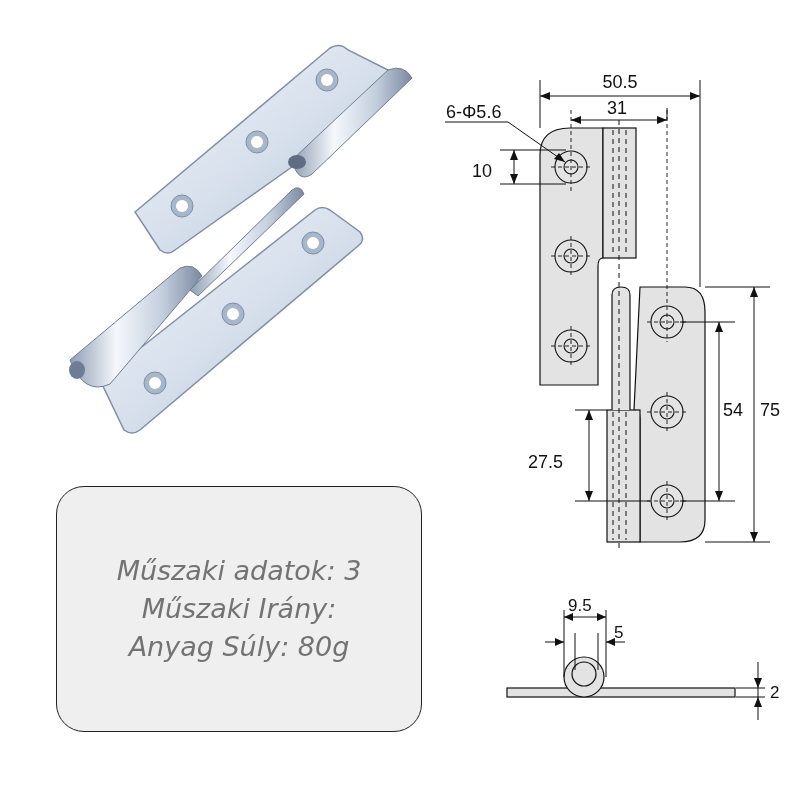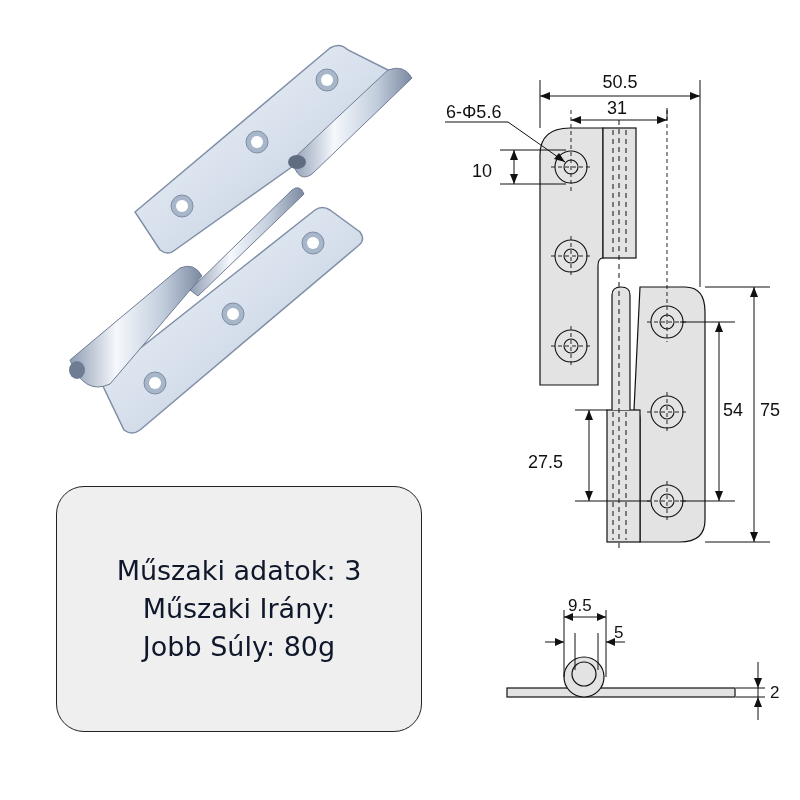--- a/index.html
+++ b/index.html
@@ -1,21 +1,21 @@
 <!DOCTYPE html>
 <html><head>
   <meta charset="utf-8">
   <style>
     html, body { margin: 0; padding: 0; }
     body { width: 800px; height: 800px; background: #ffffff; position: relative; overflow: hidden; font-family: "DejaVu Sans", sans-serif; }
     .photo { position: absolute; left: 0; top: 0; width: 440px; height: 440px; }
     .drawing { position: absolute; left: 430px; top: 50px; width: 370px; height: 510px; }
     .side { position: absolute; left: 490px; top: 580px; width: 300px; height: 140px; }
     .spec-box { position: absolute; left: 56px; top: 486px; width: 366px; height: 246px; border: 1.5px solid #222; border-radius: 28px; background: #efefef; display: flex; align-items: center; justify-content: center; box-sizing: border-box; }
-    .spec-text { text-align: center; font-size: 27px; line-height: 38px; color: #0f172a; }
+    .spec-text { text-align: center; font-size: 27px; line-height: 38px; color: #737373; font-style: italic; }
     .spec-text div { white-space: nowrap; }
     svg text { font-family: "Liberation Sans", sans-serif; fill: #111; }
   </style>
 </head>
 <body>
 
 <svg class="photo" viewBox="0 0 440 440">
   <defs>
     <linearGradient id="plate" x1="0" y1="0" x2="1" y2="1">
       <stop offset="0" stop-color="#f4f7fb"></stop>
@@ -177,15 +177,15 @@
   </g>
   <text x="78" y="31" font-size="17">9.5</text>
   <text x="124" y="58" font-size="17">5</text>
   <text x="280" y="118" font-size="17">2</text>
 </svg>
 
 <div class="spec-box">
   <div class="spec-text">
     <div>Műszaki adatok: 3</div>
     <div>Műszaki Irány:</div>
-    <div>Jobb Súly: 80g</div>
+    <div>Anyag Súly: 80g</div>
   </div>
 </div>
 
 </body></html>

